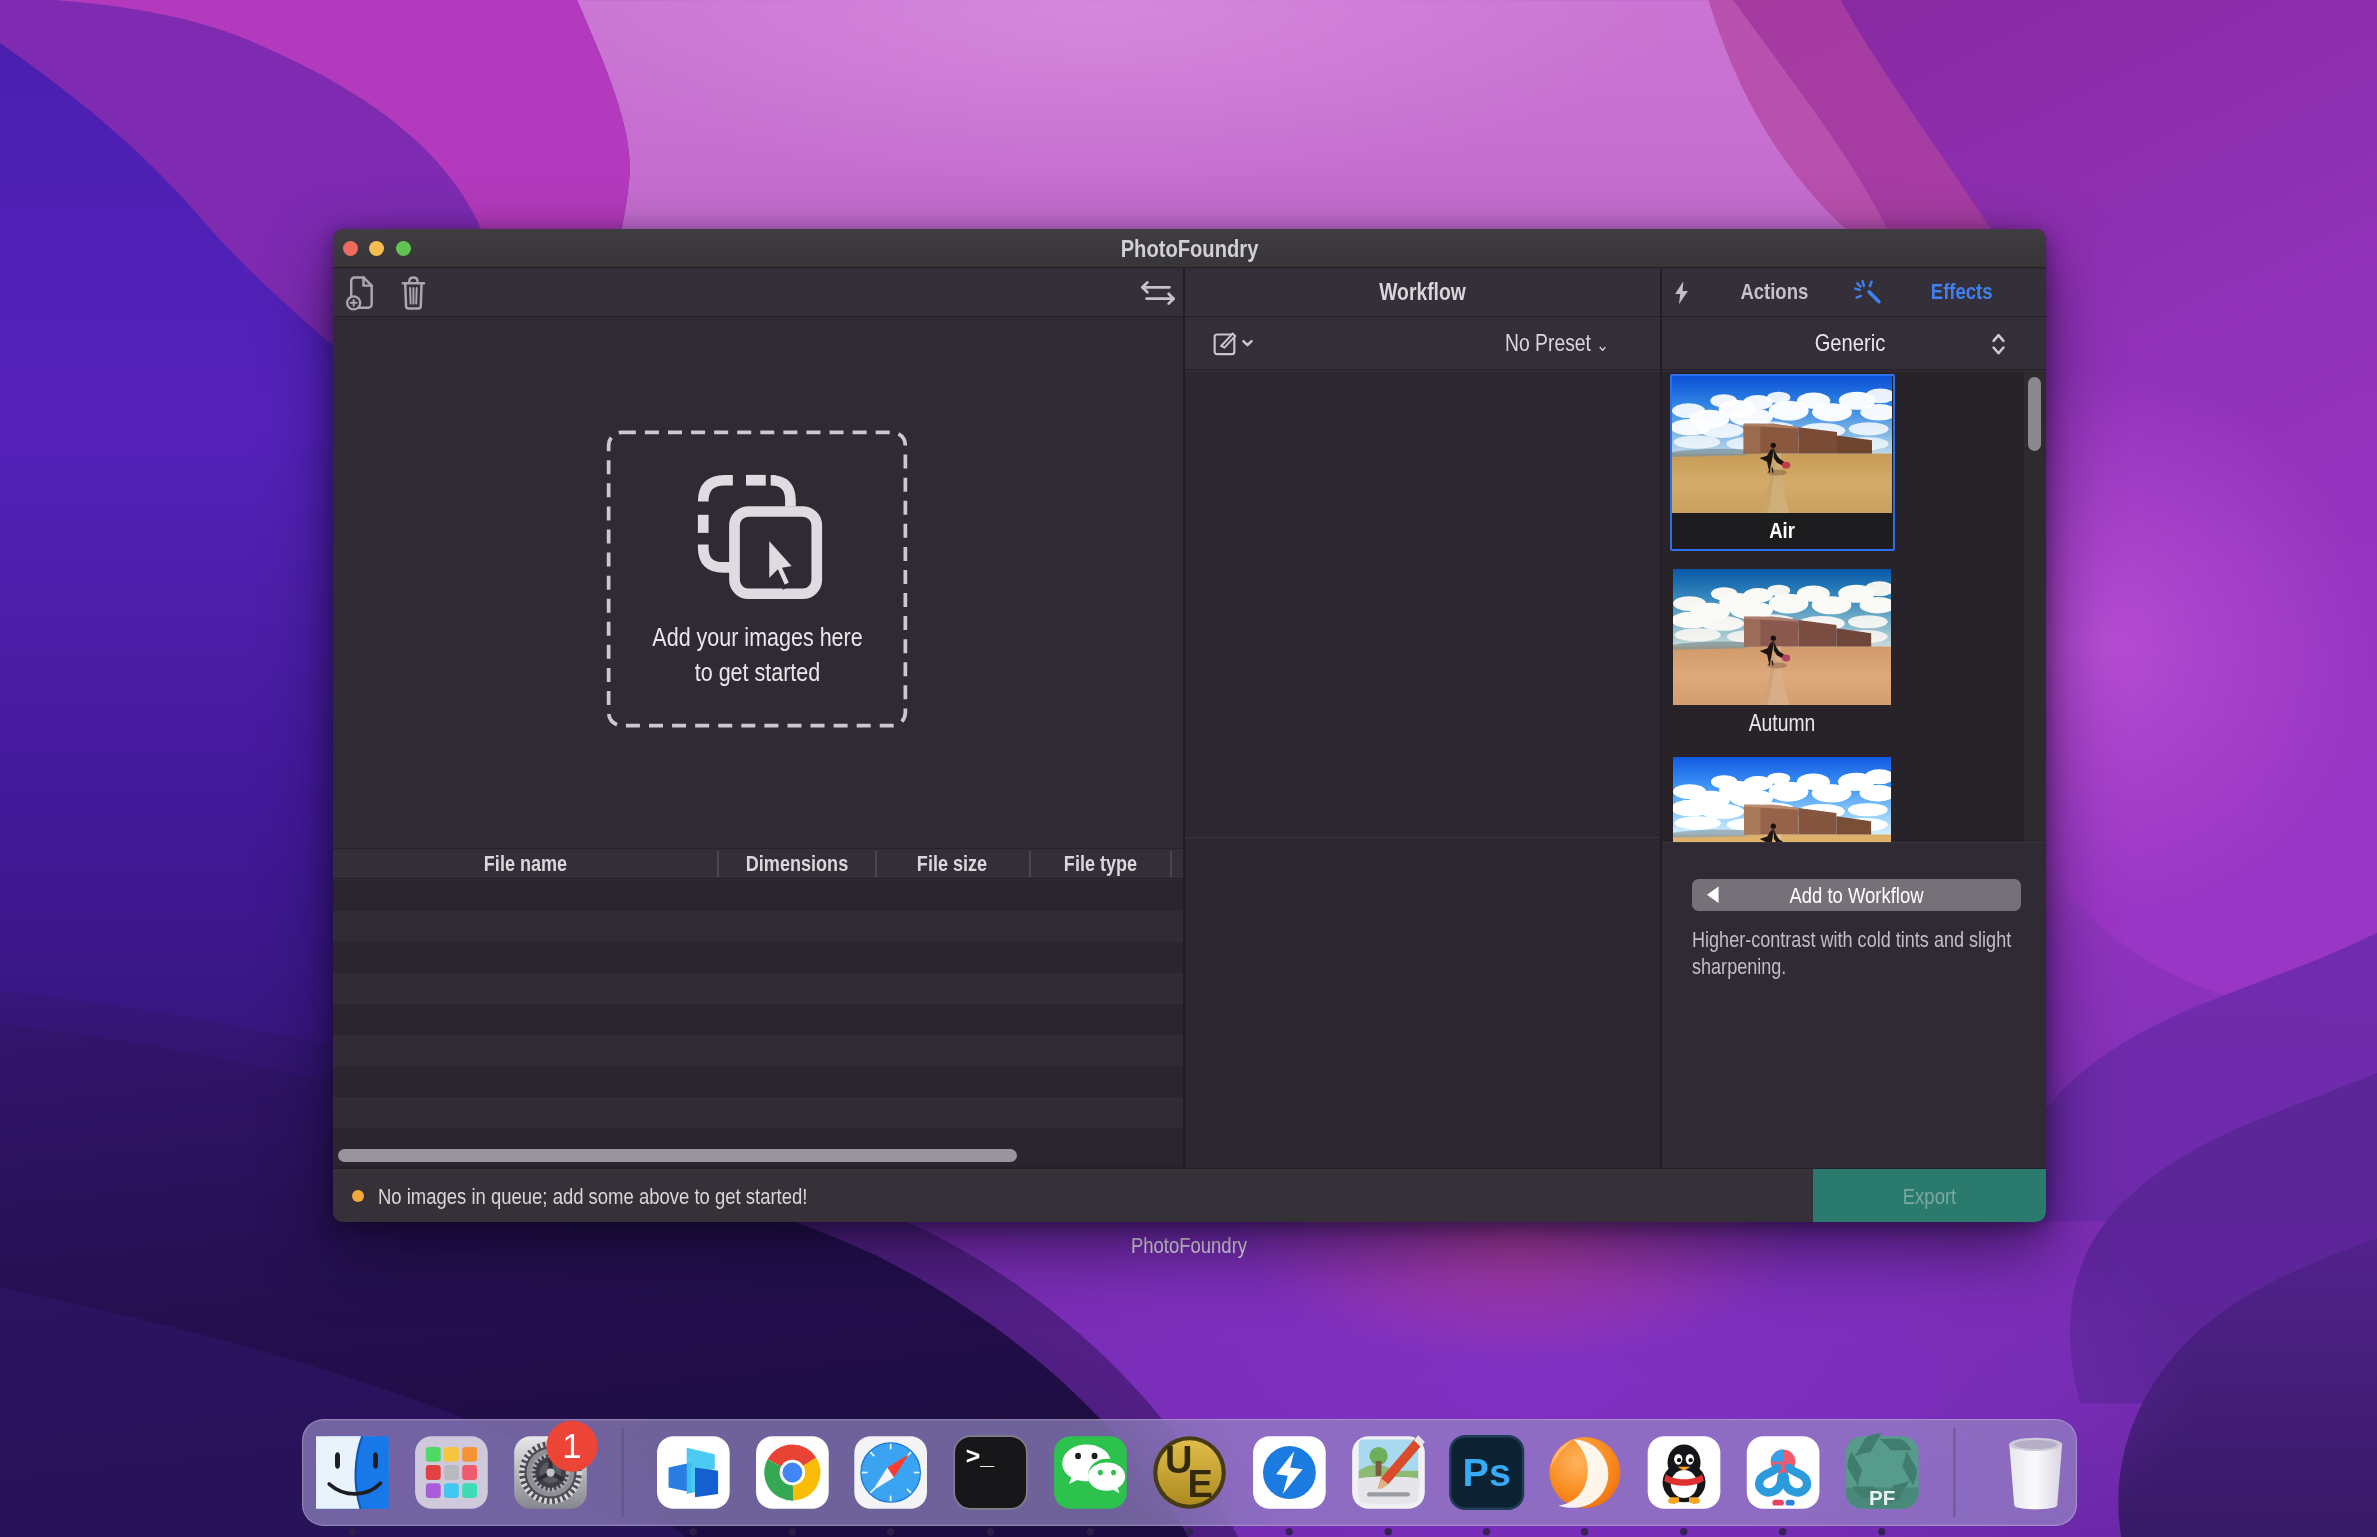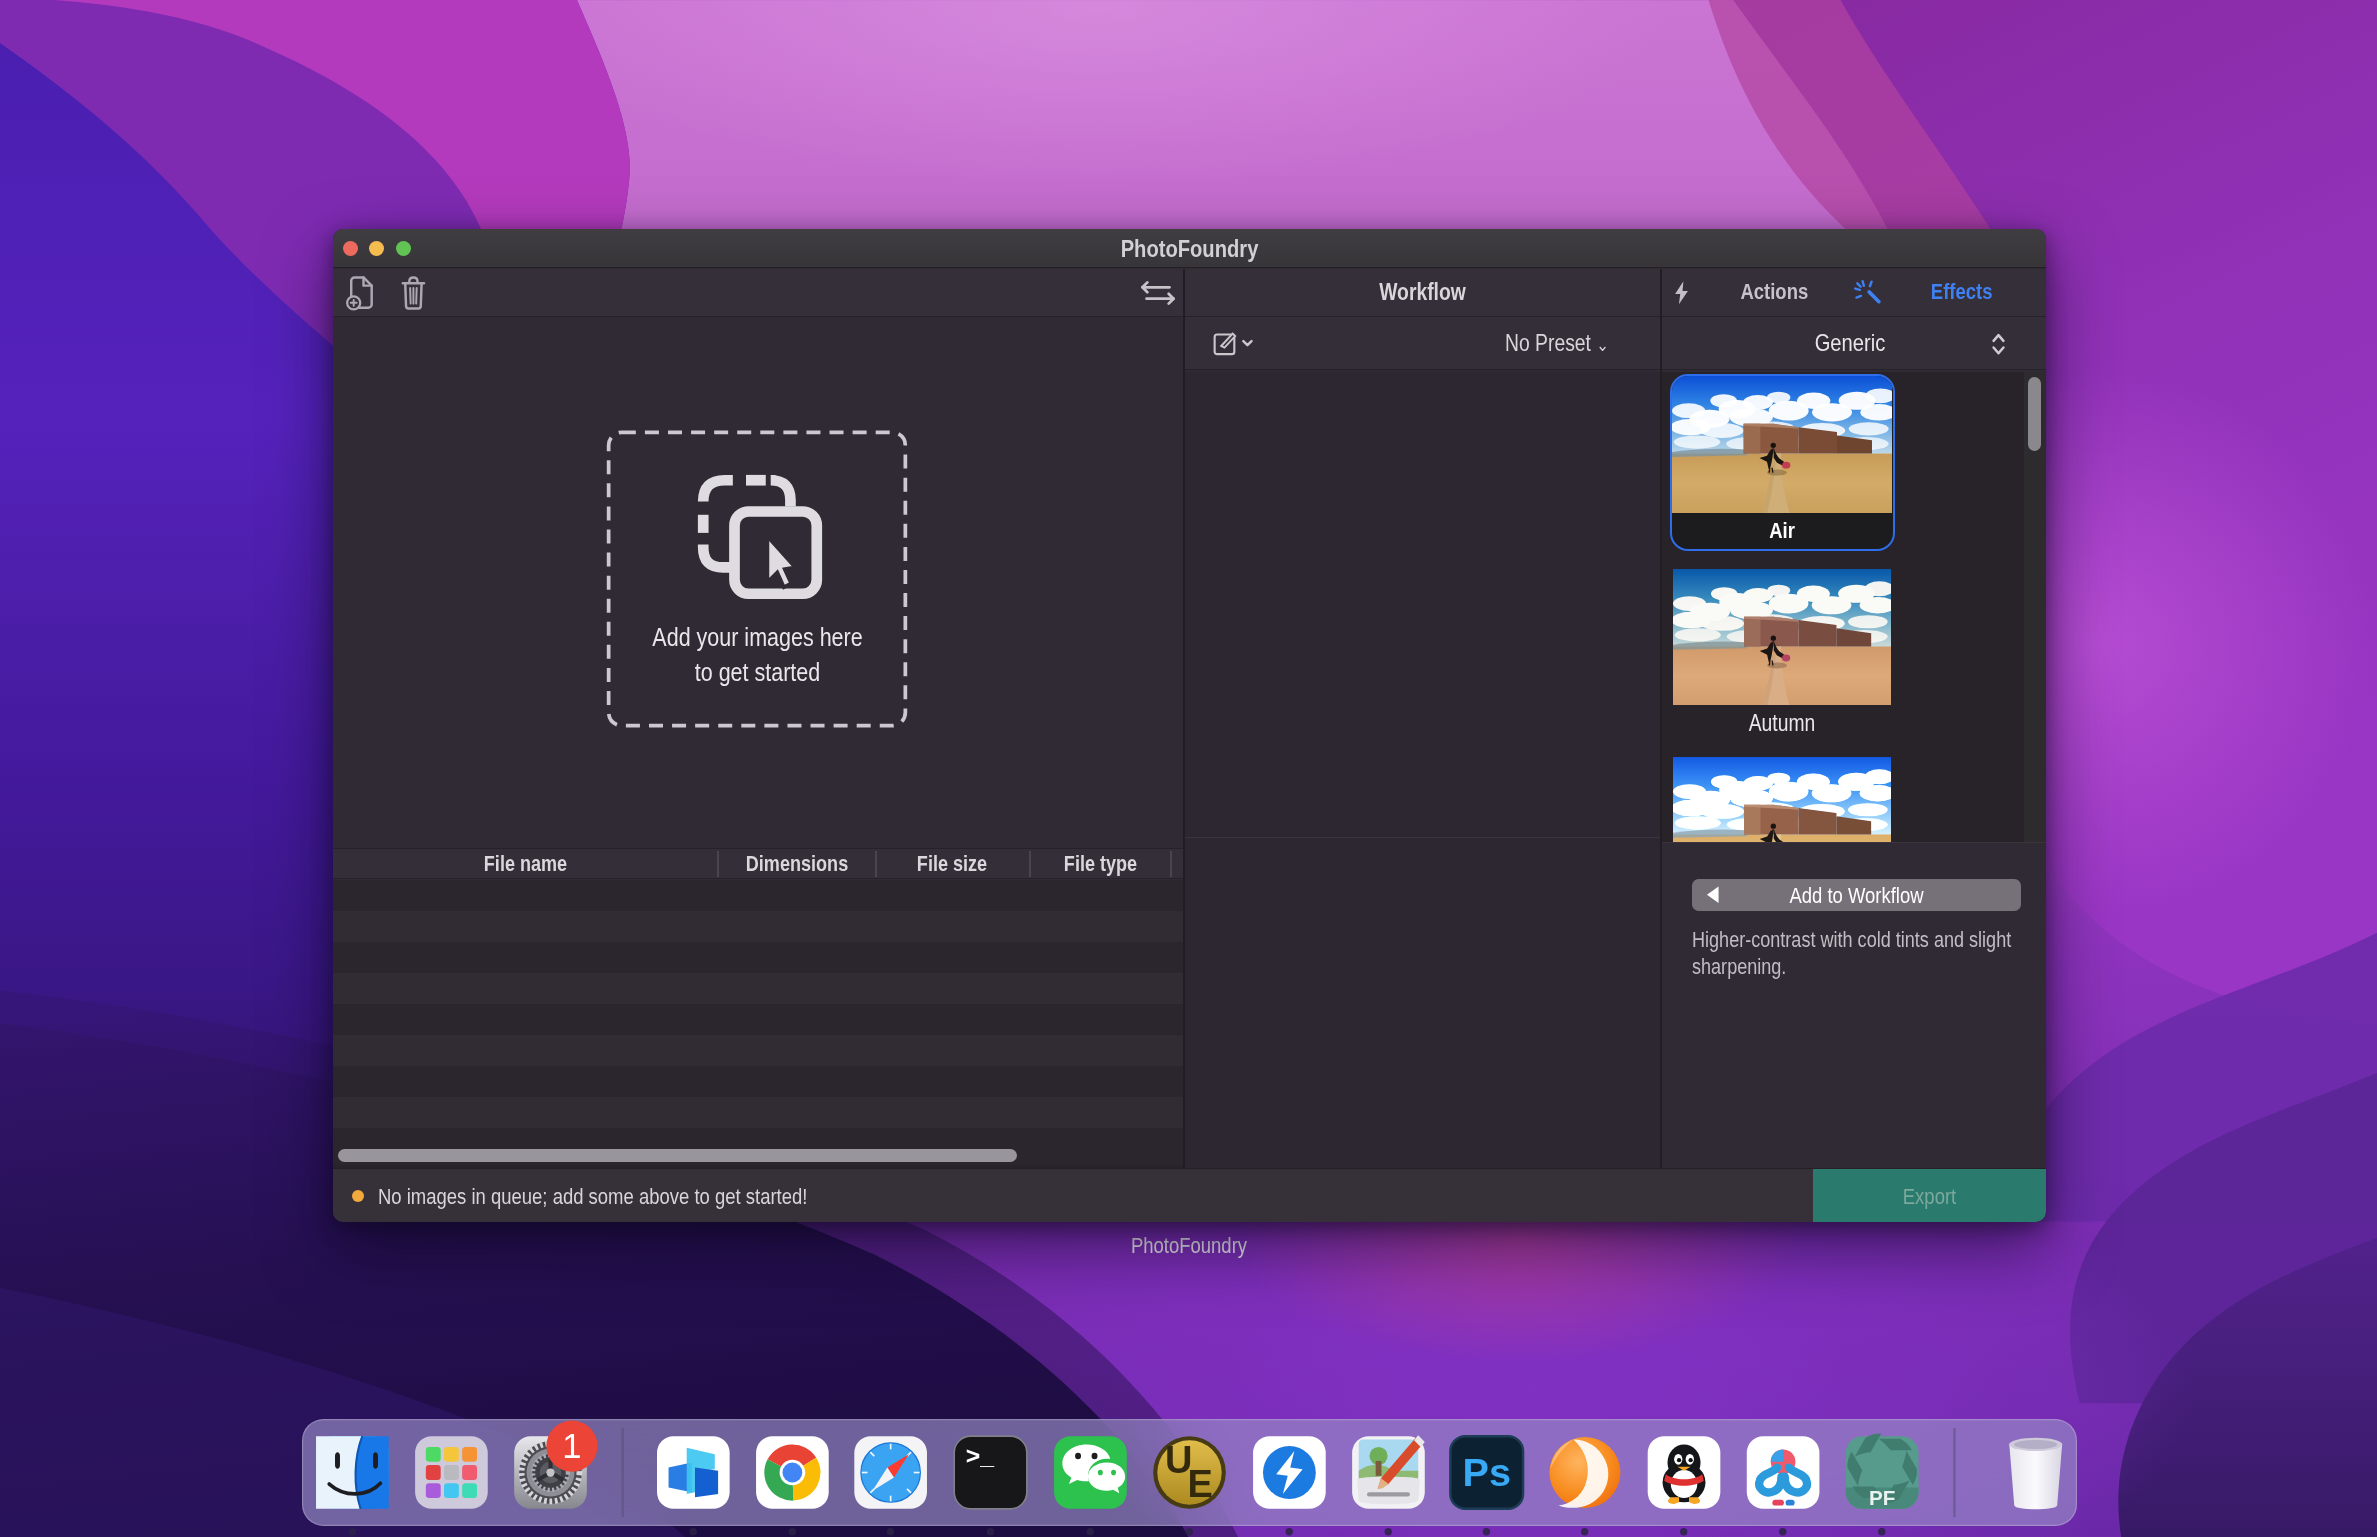--- a/index.html
+++ b/index.html
@@ -271,21 +271,21 @@
         <ellipse cx="126" cy="117" rx="12" ry="3.6" fill="#8a6a40" opacity=".6"></ellipse>
         <path d="M122,87 C121,96 120,104 118,111 L116,113 L114,104 L105,99.5 L114,96.5 L118,90 Z" fill="#1b1512"></path>
         <path d="M122,87 C124,93 126,97 129,100 L136,105 L139,111 L132,108 L126,105 L122,99 Z" fill="#1b1512"></path>
         <path d="M117.5,111 L116.5,117 M120,111 L121,117" stroke="#1b1512" stroke-width="1.6"></path>
         <circle cx="121.5" cy="84" r="3.2" fill="#171210"></circle>
         <ellipse cx="137" cy="108" rx="5" ry="4.2" fill="#c23b50"></ellipse>
       </g>
     </defs>
   </svg>
 
-  <div class="abs" style="left:1337px;top:145px;width:225px;height:177px;border:2.5px solid #2e6eea;border-radius:18px;background:#1c1b1e;overflow:hidden;text-decoration:underline;">
+  <div class="abs" style="left:1337px;top:145px;width:225px;height:177px;border:2.5px solid #2e6eea;border-radius:2px;background:#1c1b1e;overflow:hidden;text-decoration:underline;">
     <div class="abs" style="left:0;top:0;width:220px;height:137px;overflow:hidden;">
       <svg width="220" height="137" viewBox="0 0 264 166" preserveAspectRatio="none">
           <use href="#scene"></use>
         </svg>
     </div>
     <div class="txt" style="left:0;top:137px;width:220px;text-align:center;font-size:22px;font-weight:bold;color:#ffffff;line-height:35px;">Air</div>
   </div>
 
   <div class="abs" style="left:1340px;top:340px;width:218px;height:136px;overflow:hidden;">
     <svg width="218" height="136" viewBox="0 0 264 165" preserveAspectRatio="none" style="filter:saturate(0.95) sepia(0.16) hue-rotate(-12deg) brightness(0.98);">

